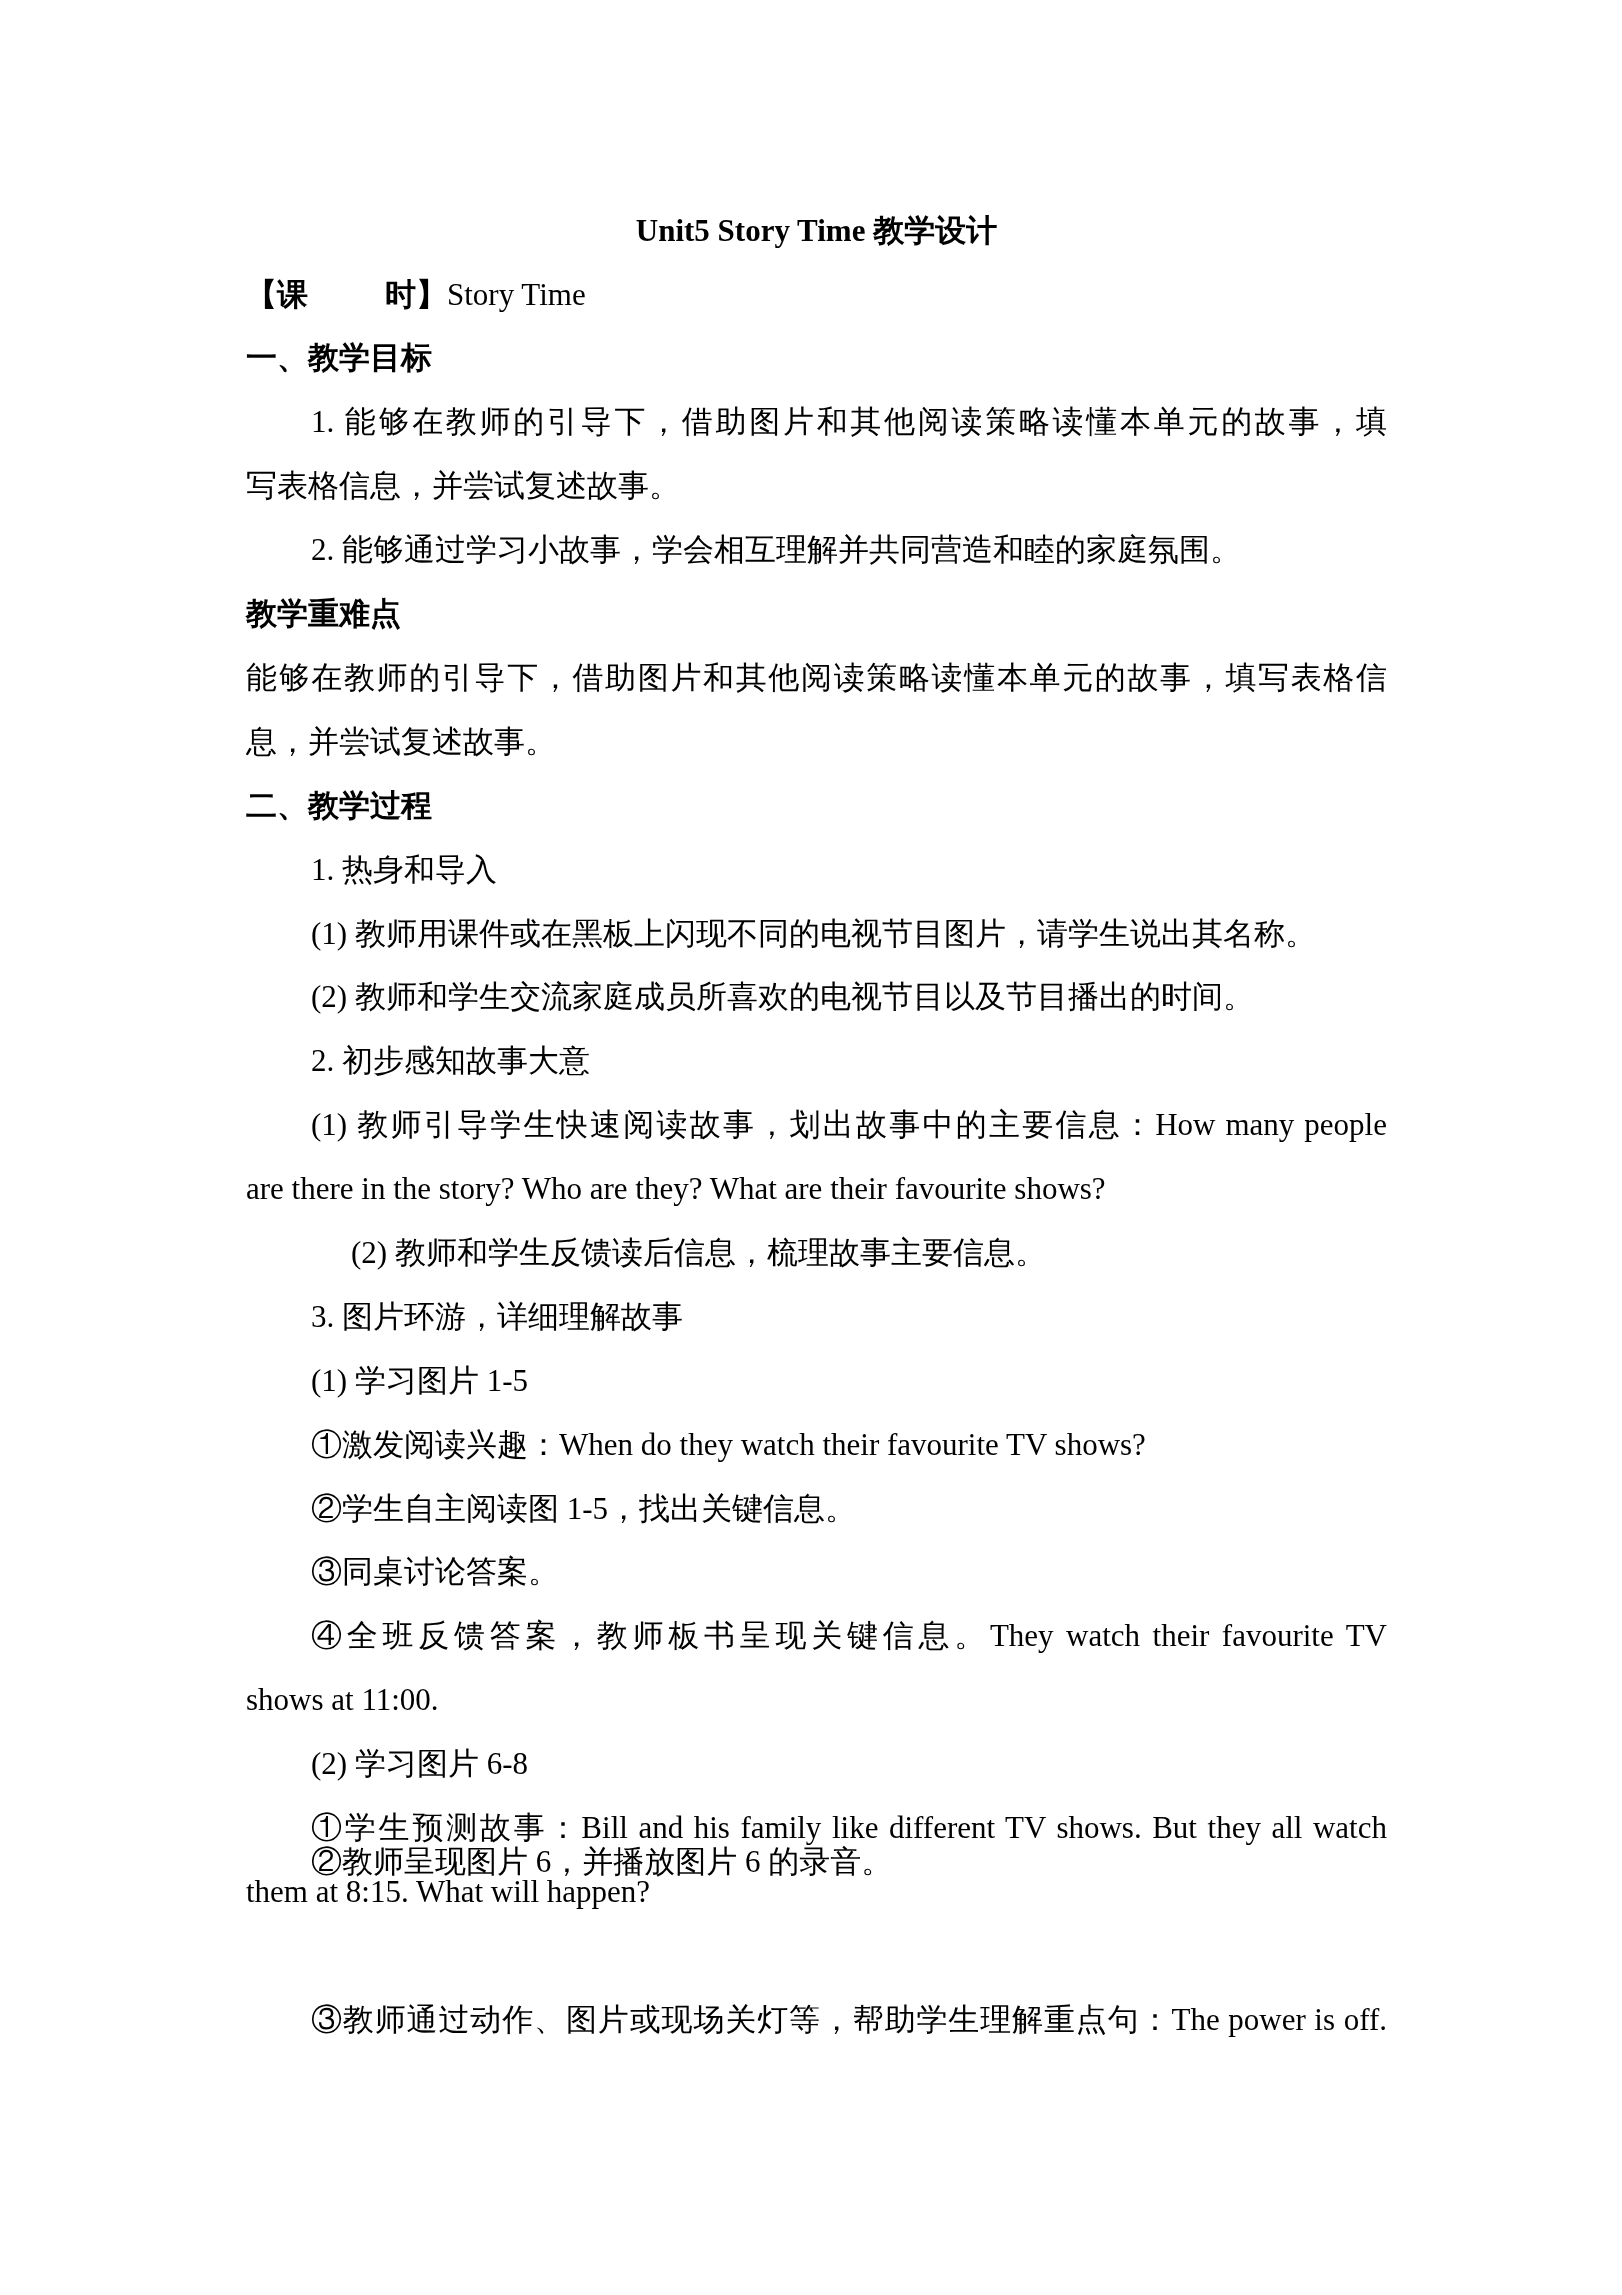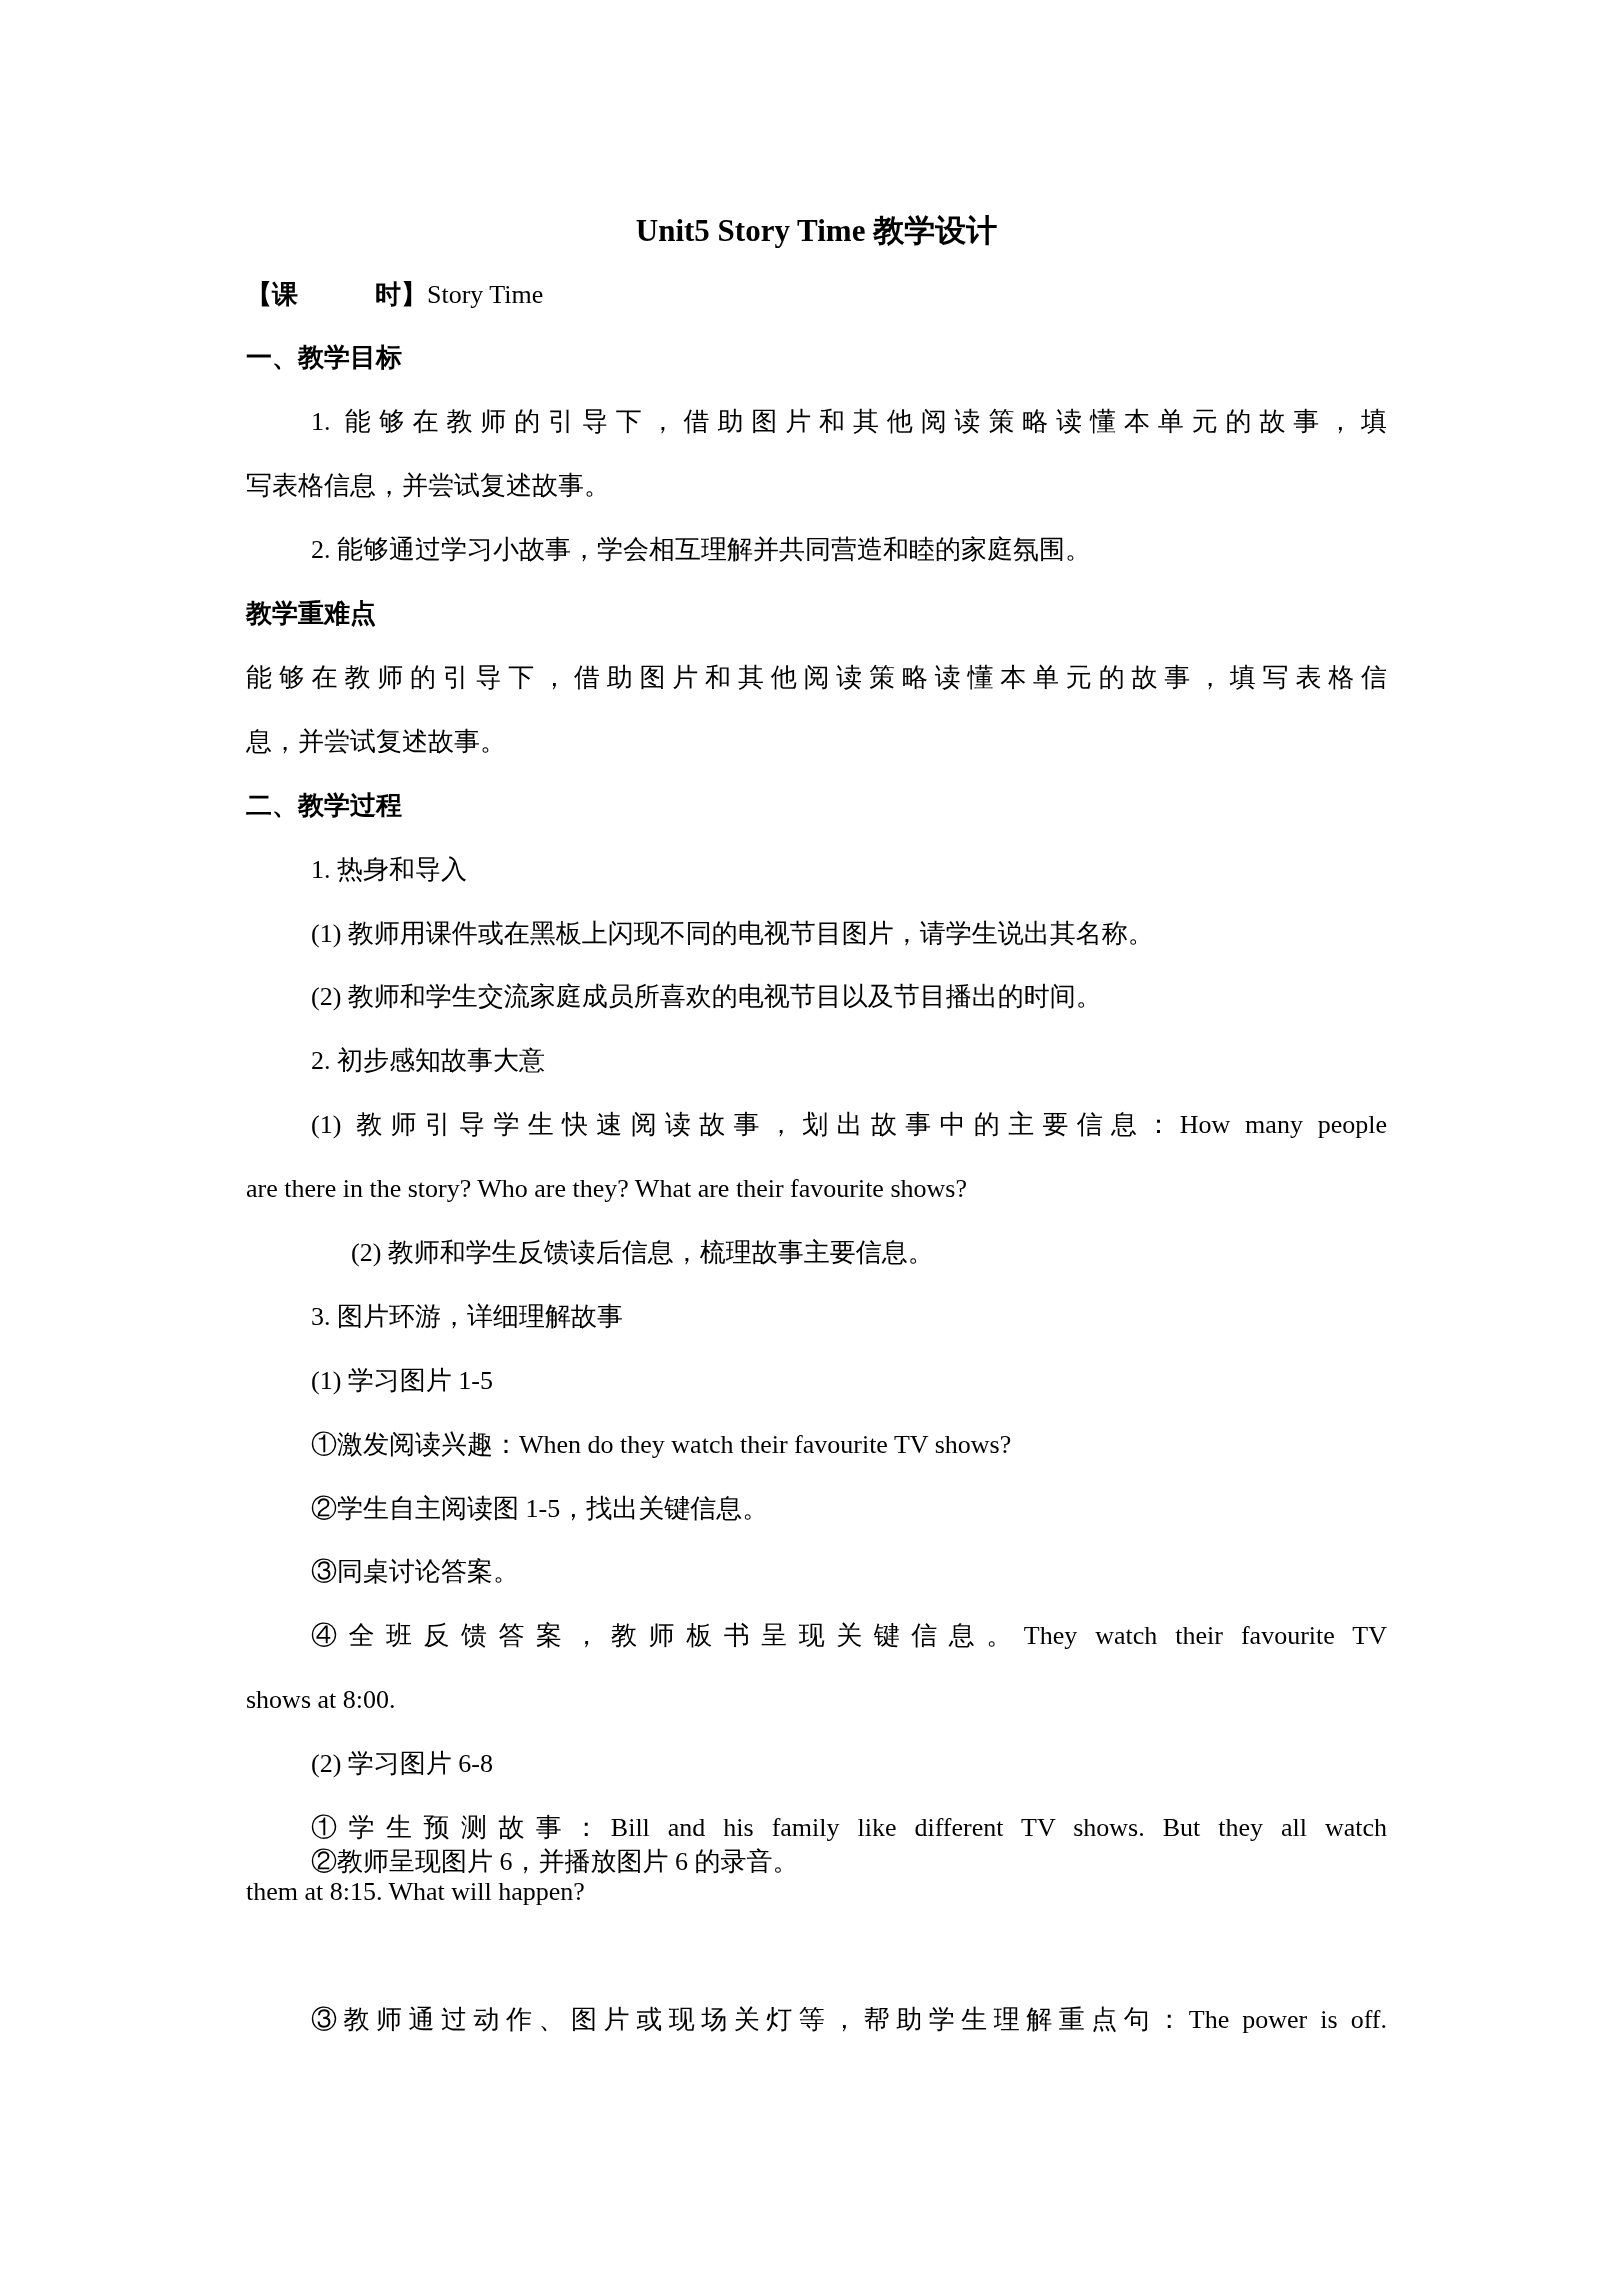--- a/index.html
+++ b/index.html
@@ -18,21 +18,21 @@
     .page {
       position: absolute;
       left: 246px;
       top: 0;
       width: 1141px;
     }
     .line {
       position: absolute;
       left: 0;
       white-space: nowrap;
-      font-size: 26px;
+      font-size: 31px;
       line-height: 37px;
       height: 37px;
     }
     .title {
       width: 1141px;
       text-align: center;
       font-weight: bold;
       font-size: 31px;
     }
     .bold { font-weight: bold; }
@@ -80,21 +80,21 @@
   <div class="line indent justify-indent" style="top:1106px;">(1) 教师引导学生快速阅读故事，划出故事中的主要信息：How many people</div>
   <div class="line" style="top:1170px;text-align:center;">are there in the story? Who are they? What are their favourite shows?</div>
   <div class="line indent" style="top:1234px;margin-left:40px;">(2) 教师和学生反馈读后信息，梳理故事主要信息。</div>
 
   <div class="line indent" style="top:1298px;">3. 图片环游，详细理解故事</div>
   <div class="line indent" style="top:1362px;">(1) 学习图片 1-5</div>
   <div class="line indent" style="top:1426px;">①激发阅读兴趣：When do they watch their favourite TV shows?</div>
   <div class="line indent" style="top:1490px;">②学生自主阅读图 1-5，找出关键信息。</div>
   <div class="line indent" style="top:1553px;">③同桌讨论答案。</div>
   <div class="line indent justify-indent" style="top:1617px;">④全班反馈答案，教师板书呈现关键信息。They watch their favourite TV</div>
-  <div class="line" style="top:1681px;">shows at 8:00.</div>
+  <div class="line" style="top:1681px;">shows at 11:00.</div>
 
   <div class="line indent" style="top:1745px;">(2) 学习图片 6-8</div>
   <div class="line indent justify-indent" style="top:1809px;">①学生预测故事：Bill and his family like different TV shows. But they all watch</div>
   <div class="line" style="top:1873px;">them at 8:15. What will happen?</div>
   <div class="line indent" style="top:1843px;">②教师呈现图片 6，并播放图片 6 的录音。</div>
   <div class="line indent justify-indent" style="top:2001px;">③教师通过动作、图片或现场关灯等，帮助学生理解重点句：The power is off.</div>
 
 </div>
 
 

